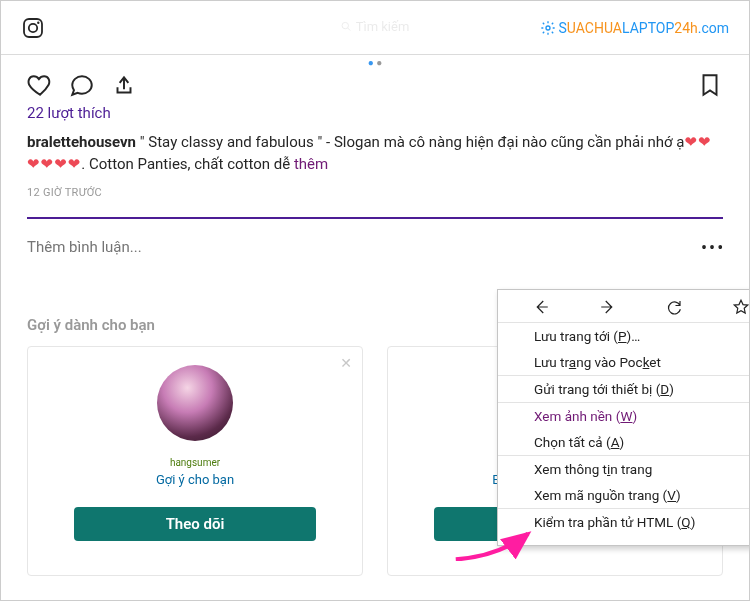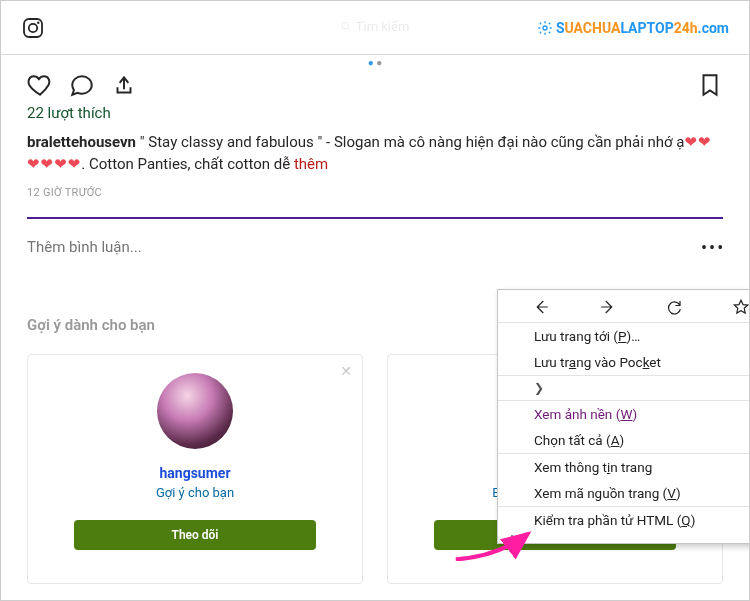--- a/index.html
+++ b/index.html
@@ -1,52 +1,52 @@
 <!DOCTYPE html>
 <html><head>
 <meta charset="utf-8">
 <style>
   * { box-sizing: border-box; margin: 0; padding: 0; font-family: -apple-system, BlinkMacSystemFont, "Segoe UI", Roboto, Helvetica, Arial, sans-serif; }
   body { width: 750px; height: 601px; background: #fff; position: relative; overflow: hidden; border: 1px solid #ccc; }
   .topbar { height: 54px; border-bottom: 1px solid #dbdbdb; display: flex; align-items: center; justify-content: space-between; padding: 0 20px; }
   .ig-logo { width: 24px; height: 24px; }
-  .brand { font-size: 14px; font-weight: bold; display:flex; align-items:center; gap:3px;}
+  .brand { font-size: 14px; font-weight: normal; display:flex; align-items:center; gap:3px;}
   .brand .gear { color:#2196f3; }
   .brand .s1 { color:#2196f3; }
   .brand .s2 { color:#f7931e; }
   .brand .s3 { color:#2196f3; }
   .brand .s4 { color:#f7931e; }
   .post { padding: 10px 26px 0 26px; }
   .actions-row { display:flex; align-items:center; justify-content:space-between; margin-top:4px; }
   .actions-left { display:flex; gap:16px; align-items:center; }
   .icon { width:26px; height:26px; stroke:#262626; fill:none; stroke-width:1.8; }
   .dots-indicator { text-align:center; font-size:10px; color:#999; margin-top:-8px;}
   .dots-indicator .active{ color:#3897f0; }
-  .likes { font-size:15px; color:#14532d; margin-top:6px; }
+  .likes { font-size:15px; color:#4c1d95; margin-top:6px; }
   .caption { font-size:15px; color:#262626; margin-top:10px; line-height:1.45; }
   .caption .uname { font-weight:700; }
-  .caption .more { color:#b91c1c; }
+  .caption .more { color:#701a75; }
   .hearts { color:#ed4956; letter-spacing:1px; }
   .time { font-size:11px; color:#999; text-transform:uppercase; letter-spacing:.3px; margin-top:10px; }
   .comment-row { display:flex; align-items:center; justify-content:space-between; border-top:2px solid #4c1d95; margin-top:18px; padding:18px 0 10px; }
   .comment-input { border:none; outline:none; font-size:15px; color:#999; width:100%; }
   .more-dots { width:22px; color:#262626; font-size:18px; letter-spacing:2px; text-align:right; }
   .suggest-wrap { padding: 48px 26px 0 26px; position:relative; }
-  .suggest-head { display:flex; justify-content:space-between; font-size:15px; color:#999; font-weight:600; margin-bottom:20px; }
+  .suggest-head { display:flex; justify-content:space-between; font-size:15px; color:#999; font-weight:600; margin-bottom:12px; }
   .suggest-head .all { color:#262626; font-weight:600; }
   .cards { display:flex; gap:24px; }
   .card { flex:1; border:1px solid #e6e6e6; border-radius:4px; padding:18px 12px 0; text-align:center; position:relative; min-height:230px;}
   .card .close { position:absolute; right:10px; top:8px; color:#c7c7c7; font-size:14px; }
   .avatar { width:76px; height:76px; border-radius:50%; margin:0 auto 16px; display:block; object-fit:cover; }
   .av1 { background: radial-gradient(circle at 40% 30%, #f5d5e5 0%, #c77cb5 35%, #5b2a4a 70%, #2b1422 100%); }
   .av2 { background: linear-gradient(180deg,#a9c7db 0%, #8aa8bc 38%, #6c88a0 42%, #c7d7e3 44%, #b5c8d6 70%, #3b4650 100%); position:relative;}
   .av2::after{content:"";position:absolute;left:28px;top:28px;width:20px;height:32px;border-radius:8px 8px 6px 6px;background:#2a2a2a;}
-  .card .name { font-size:14px; font-weight:700; color:#1d4ed8; }
+  .card .name { font-size:10px; font-weight:400; color:#4d7c0f; }
   .card .sub { font-size:13px; color:#0369a1; margin-top:4px; }
-  .follow-btn { background:#4d7c0f; color:#fff; font-size:12px; font-weight:600; border:none; border-radius:4px; padding:8px 0; width:78%; margin:20px auto 0; display:block; }
+  .follow-btn { background:#0f766e; color:#fff; font-size:15px; font-weight:600; border:none; border-radius:4px; padding:8px 0; width:78%; margin:20px auto 0; display:block; }
   .nav-next { position:absolute; right:2px; top:235px; width:26px;height:26px;border-radius:50%;background:rgba(0,0,0,.65);display:flex;align-items:center;justify-content:center;color:#fff;font-size:13px;}
   
   .ctx { position:absolute; left:496px; top:288px; width:288px; background:#fff; border:1px solid #c5c5c5; box-shadow:2px 3px 6px rgba(0,0,0,.2); font-size:13.5px; }
   .ctx-nav { display:flex; justify-content:space-around; align-items:center; padding:8px 10px 6px; }
   .ctx-nav svg { width:18px; height:18px; stroke:#222; fill:none; stroke-width:1.6; }
   .ctx hr { border:none; border-top:1px solid #e3e3e3; }
   .ctx-item { padding:5px 20px 5px 36px; display:flex; justify-content:space-between; align-items:center; color:#222; position:relative; }
   .ctx-item.disabled { color:#701a75; }
   .ctx-item u { text-decoration: underline; }
   .ctx-item .chev { font-size:12px; color:#555;}
@@ -150,20 +150,21 @@
   </div>
   <hr>
   <div class="ctx-item">
       <span><span>Lưu trang tới (</span><u>P</u><span>)…</span></span>
     </div>
   <div class="ctx-item">
       <span><span>Lưu tr</span><u>a</u><span>ng vào Poc</span><u>k</u><span>et</span></span>
     </div>
   <hr>
   <div class="ctx-item">
+      <span><span>Gửi trang tới thiết bị (</span><u>D</u><span>)</span></span>
       <span class="chev">❯</span>
     </div>
   <hr>
   <div class="ctx-item disabled">
       <span><span>Xem ảnh nền (</span><u>W</u><span>)</span></span>
     </div>
   <div class="ctx-item">
       <span><span>Chọn tất cả (</span><u>A</u><span>)</span></span>
     </div>
   <hr>

